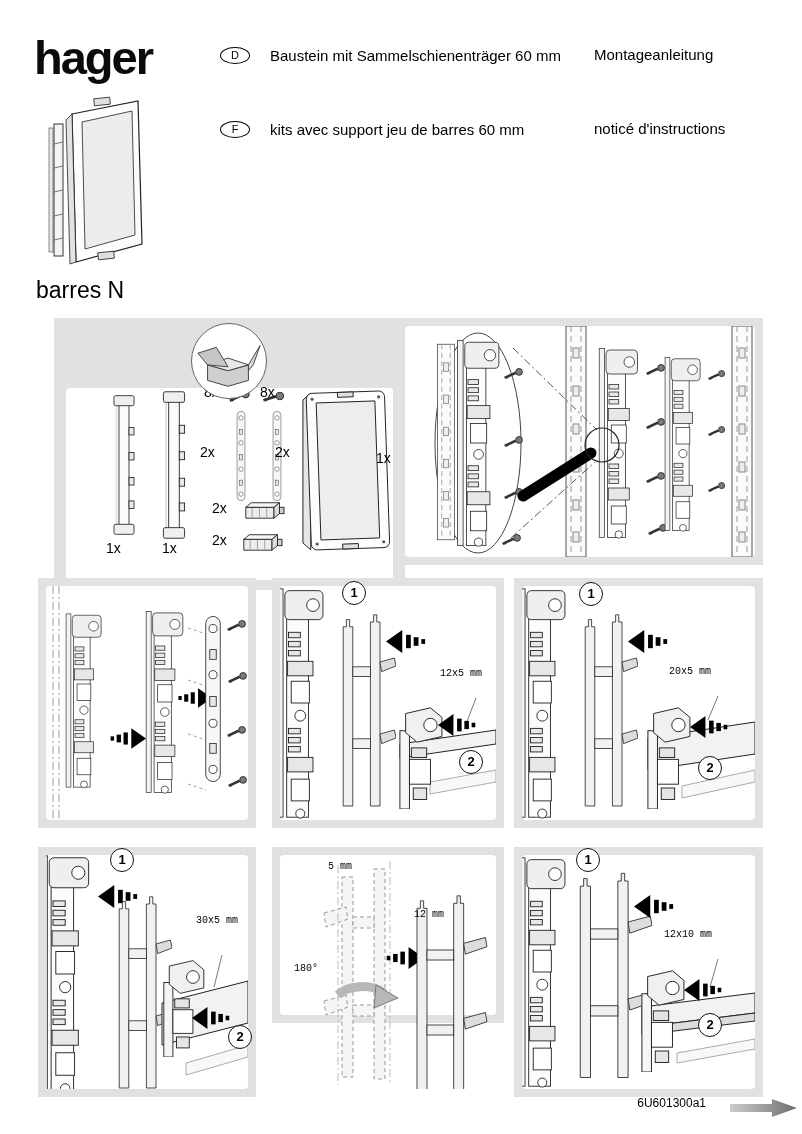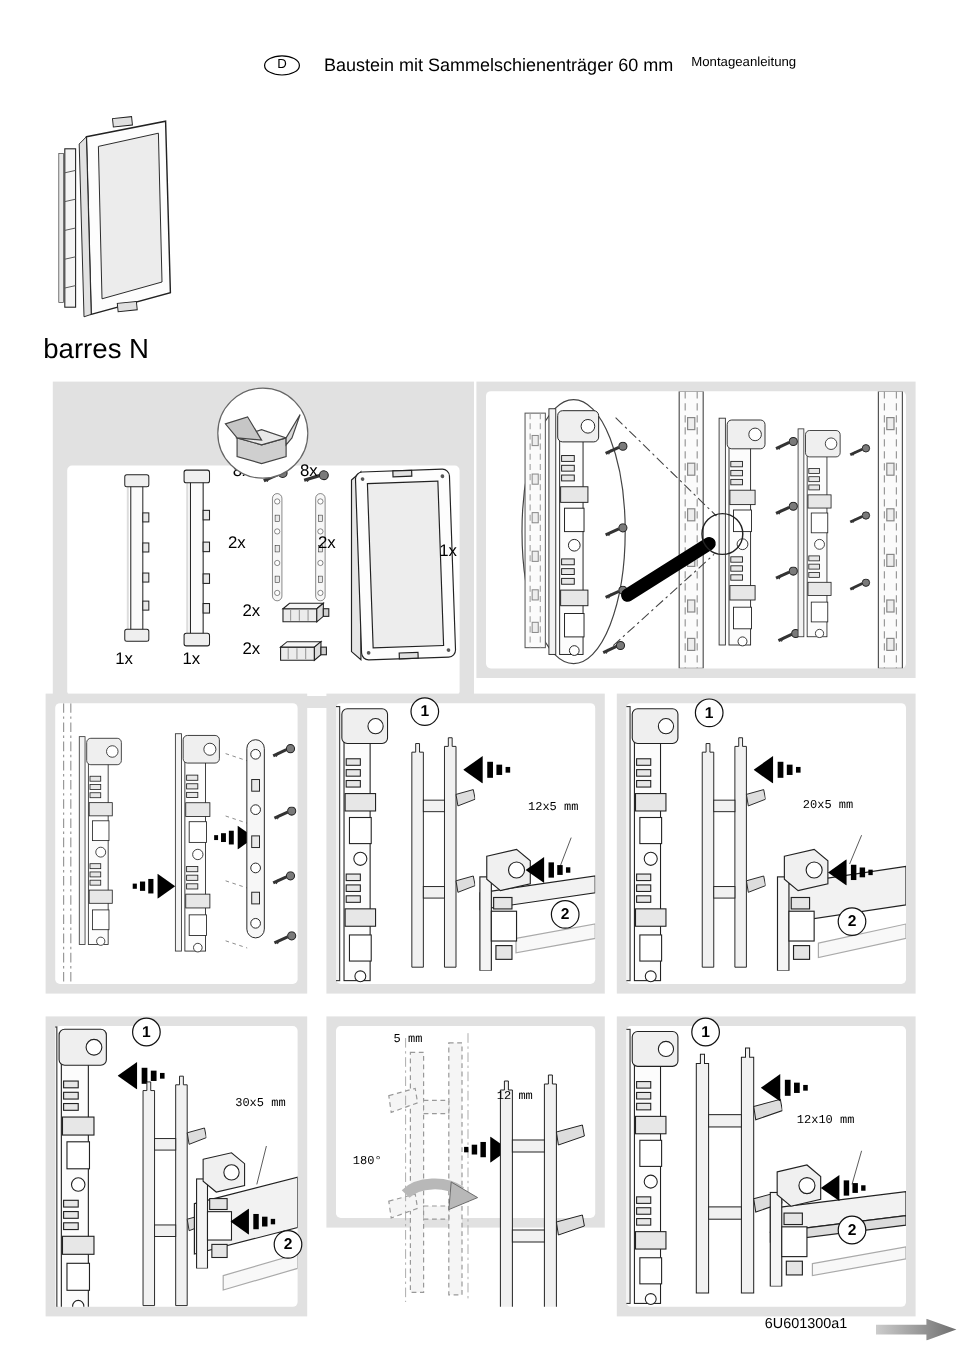--- a/index.html
+++ b/index.html
@@ -6,21 +6,21 @@
   .page{position:relative;width:802px;height:1134px;background:#fff;
         font-family:"Liberation Sans",sans-serif;overflow:hidden;color:#000;}
   .logo{position:absolute;left:34px;top:30px;font-size:47px;font-weight:bold;
         letter-spacing:-2px;color:#0b0b0b;}
   .thumb{position:absolute;left:42px;top:92px;}
   .lang-row{position:absolute;left:220px;width:566px;height:20px;}
   .lang-badge{display:inline-block;min-width:22px;height:15px;padding:0 3px;
         border:1.4px solid #000;border-radius:50%;text-align:center;
         font-size:11px;line-height:15px;vertical-align:middle;}
   .lang-title{margin-left:20px;font-size:15px;vertical-align:middle;}
-  .lang-doc{position:absolute;left:356px;top:0;font-size:11px;}
+  .lang-doc{position:absolute;left:374px;top:0;font-size:15px;}
   .univers{position:absolute;left:36px;top:277px;font-size:23px;}
   .panel{position:absolute;background:#e1e1e1;}
   .panel .inner{position:absolute;background:#fff;border-radius:4px;}
   .qty{position:absolute;font-size:14px;}
   .dim{position:absolute;font-size:10px;white-space:nowrap;font-family:Liberation Mono, monospace;}
   .step{position:absolute;width:22px;height:22px;border:1.6px solid #111;border-radius:50%;
         background:#fff;text-align:center;line-height:22px;font-size:13px;font-weight:bold;z-index:5;}
   .unpack-circle{position:absolute;left:137px;top:5px;width:74px;height:74px;background:#fff;
         border:1px solid #666;border-radius:50%;z-index:2;}
   .footer-doc{position:absolute;left:636px;top:1096px;width:70px;text-align:right;font-size:12px;}
@@ -172,20 +172,21 @@
       <circle cx="40" cy="22" r="7" fill="#fff" stroke="#222"></circle>
       <rect x="20" y="46" width="16" height="10" fill="#e5e5e5" stroke="#222"></rect>
       <rect x="18" y="58" width="22" height="26" fill="#fff" stroke="#222"></rect>
       <rect x="22" y="88" width="14" height="12" fill="#e5e5e5" stroke="#222"></rect>
     </symbol>
   </defs>
 </svg>
 
 <div class="page">
 
+  <div class="logo">hager</div>
 
   <svg class="thumb" width="104" height="182" viewBox="0 0 104 182">
     <polygon points="30,22 96,9 100,152 34,170" fill="#fdfdfd" stroke="#222" stroke-width="1.2"></polygon>
     <polygon points="40,30 90,19 93,143 43,157" fill="#ececec" stroke="#222" stroke-width="0.8"></polygon>
     <polygon points="30,22 24,28 28,172 34,170" fill="#e2e2e2" stroke="#222" stroke-width="0.8"></polygon>
     <rect x="12" y="32" width="9" height="132" fill="#f4f4f4" stroke="#222" stroke-width="0.9"></rect>
     <rect x="7" y="36" width="4" height="124" fill="#e8e8e8" stroke="#444" stroke-width="0.6"></rect>
     <g stroke="#555" stroke-width="0.8">
       <line x1="12" y1="52" x2="21" y2="50"></line>
         <line x1="12" y1="76" x2="21" y2="74"></line>
@@ -194,24 +195,28 @@
       <line x1="12" y1="148" x2="21" y2="146"></line>
     </g>
     <rect x="52" y="6" width="16" height="7" fill="#e0e0e0" stroke="#222" stroke-width="0.8" transform="rotate(-6 60 9)"></rect>
     <rect x="56" y="160" width="16" height="7" fill="#e0e0e0" stroke="#222" stroke-width="0.8" transform="rotate(-6 64 163)"></rect>
   </svg>
 
   <div class="lang-row" style="top:46px">
     <span class="lang-badge">D</span><span class="lang-title">Baustein mit Sammelschienenträger 60 mm</span>
     <span class="lang-doc">Montageanleitung</span>
   </div>
+  <div class="lang-row" style="top:120px">
+    <span class="lang-badge">F</span><span class="lang-title">kits avec support jeu de barres 60 mm</span>
+    <span class="lang-doc">noticé d'instructions</span>
+  </div>
 
   <div class="univers">barres N</div>
 
-  <div class="panel" style="left:44px;top:318px;width:351px;height:272px">
+  <div class="panel" style="left:54px;top:318px;width:351px;height:272px">
     <div class="unpack-circle">
       <svg width="72" height="72" viewBox="0 0 74 74">
         <polygon points="16,42 37,48 58,42 58,58 37,64 16,58" fill="#cfcfcf" stroke="#444"></polygon>
         <polygon points="16,42 37,35 58,42 37,48" fill="#e9e9e9" stroke="#444"></polygon>
         <polygon points="16,42 6,30 25,24 37,44" fill="#c6c6c6" stroke="#444"></polygon>
         <polygon points="58,42 70,22 63,42 58,48" fill="#d8d8d8" stroke="#444"></polygon>
       </svg>
     </div>
     <div class="inner" style="left:12px;top:70px;right:12px;bottom:10px">
       <svg class="inner-svg" style="left:0;top:0" width="327" height="167" viewBox="0 0 327 167">

